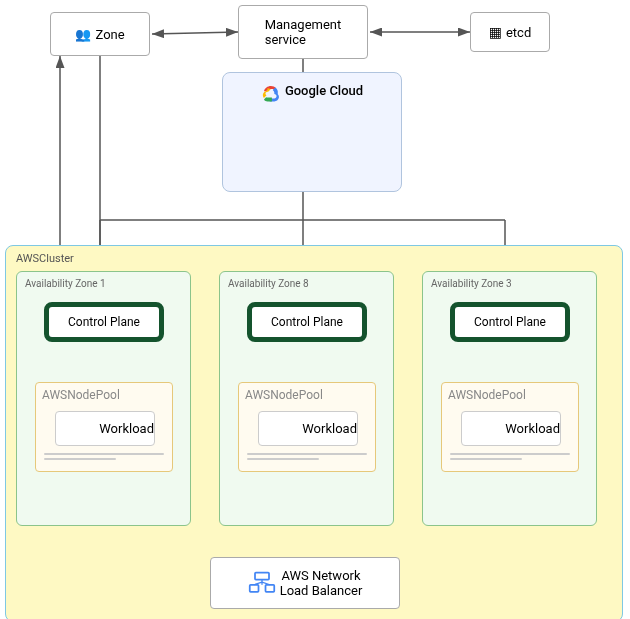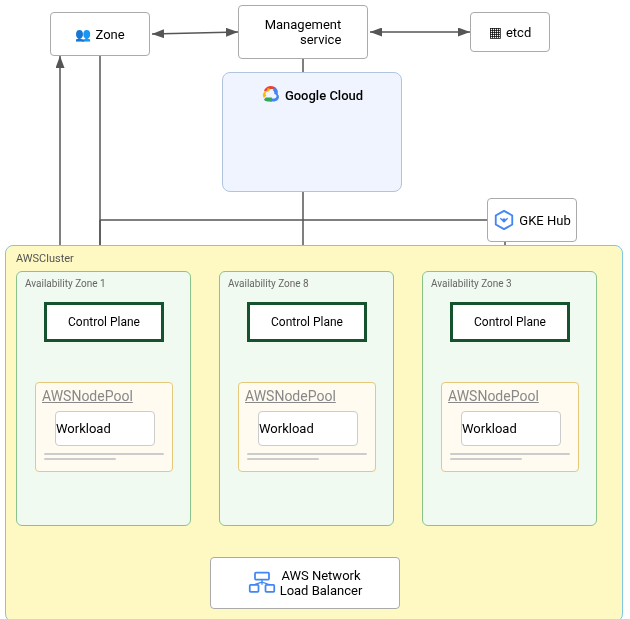--- a/index.html
+++ b/index.html
@@ -42,21 +42,21 @@
       top: 72px;
       width: 180px;
       height: 120px;
     }
     .gcp-label {
       position: absolute;
       top: 10px;
       left: 50%;
       transform: translateX(-50%);
       display: flex;
-      align-items: flex-end;
+      align-items: flex-start;
       gap: 4px;
       font-size: 13px;
       font-weight: 500;
       white-space: nowrap;
     }
 
     
     .aws-cluster {
       position: absolute;
       background: #fef9c3;
@@ -94,22 +94,22 @@
       top: 6px;
       left: 8px;
       font-size: 10px;
       color: #666;
     }
 
     
     .control-plane {
       position: absolute;
       background: #fff;
-      border: 3px solid #14532d;
-      border-radius: 0;
+      border: 5px solid #14532d;
+      border-radius: 8px;
       width: 120px;
       height: 40px;
       display: flex;
       align-items: center;
       justify-content: center;
       font-size: 12px;
       top: 30px;
       left: 27px;
     }
 
@@ -121,36 +121,35 @@
       border-radius: 4px;
       width: 138px;
       height: 90px;
       top: 110px;
       left: 18px;
     }
     .node-pool-label {
       position: absolute;
       top: 5px;
       left: 6px;
-      font-size: 14px;
+      font-size: 12px;
       color: #888;
-      text-decoration: underline;
     }
     .workload-box {
       position: absolute;
       background: #fff;
       border: 1px solid #ccc;
       border-radius: 4px;
       width: 100px;
       height: 35px;
       top: 28px;
       left: 19px;
       display: flex;
       align-items: center;
-      justify-content: flex-start;
+      justify-content: flex-end;
       font-size: 13px;
     }
 
     
     .users-box {
       position: absolute;
       left: 50px;
       top: 12px;
       width: 100px;
       height: 44px;
@@ -279,21 +278,21 @@
 
   <div class="box users-box">
     <div class="box-content">
       <span>👥</span>
       <span>Zone</span>
     </div>
   </div>
 
   <div class="box mgmt-box">
     <div class="box-content" style="flex-direction:column; gap:0;">
-      <span style="font-size:13px; white-space:pre-wrap; text-align:right;">Management
+      <span style="font-size:13px; white-space:pre-wrap; text-align:left;">Management
 service</span>
     </div>
   </div>
 
   <div class="box etcd-box">
     <div class="box-content">
       <span style="font-size:14px;">▦</span>
       <span>etcd</span>
     </div>
   </div>
@@ -303,31 +302,20 @@
 
       <svg class="gcp-logo" viewBox="0 0 40 40">
         <path d="M25.6 15.2h1.2l3.4-3.4.2-1.4C27.8 7.8 24.1 6 20 6 13.4 6 7.8 10.4 6.2 16.4c.4-.2 1.2-.1 1.2-.1l6.8-1.1s.3-.6.5-.5c1.6-1.8 3.9-2.9 6.3-2.7h4.6z" fill="#EA4335"></path>
         <path d="M33.8 16.4c-.8-3-2.6-5.6-5-7.4l-5.1 5.1c2.2 1.8 3.4 4.4 3.2 7.2v.9c2.4 0 4.4 2 4.4 4.4s-2 4.4-4.4 4.4H18l-.9.9V36l.9.8H27c4.1 0 7.7-2.7 8.8-6.7.7-2.8.1-5.7-2-7.7z" fill="#4285F4"></path>
         <path d="M13 37h9v-8H13c-.6 0-1.2-.1-1.8-.4l-1.2.4-3.4 3.4-.3 1.2C7.8 35.5 10.3 37 13 37z" fill="#34A853"></path>
         <path d="M13 15.3C8.9 15.3 5.3 18 4.2 22c-.8 2.8-.1 5.7 1.9 7.8l5.2-5.2c-2.2-1-2.8-3.7-1.4-5.5 1-1.5 2.9-2.1 4.6-1.6l5.2-5.2c-2-1.4-4.4-2-6.7-2z" fill="#FBBC05"></path>
       </svg>
       <span>Google Cloud</span>
     </div>
 
-    <div class="box gke-hub-box">
-      <div class="box-content">
-
-        <svg width="22" height="22" viewBox="0 0 24 24">
-          <polygon points="12,2 21,7 21,17 12,22 3,17 3,7" fill="none" stroke="#4285F4" stroke-width="2"></polygon>
-          <path d="M8,10 L12,14 L16,10" stroke="#4285F4" stroke-width="1.5" fill="none"></path>
-          <circle cx="12" cy="12" r="2" fill="#4285F4"></circle>
-        </svg>
-        <span style="font-size:13px;">GKE Hub</span>
-      </div>
-    </div>
   </div>
 
   <div class="aws-cluster">
     <span class="aws-cluster-label">AWSCluster</span>
 
     <div class="az-container az1">
       <span class="az-label">Availability Zone 1</span>
       <div class="control-plane">
         <span>Control Plane</span>
       </div>

